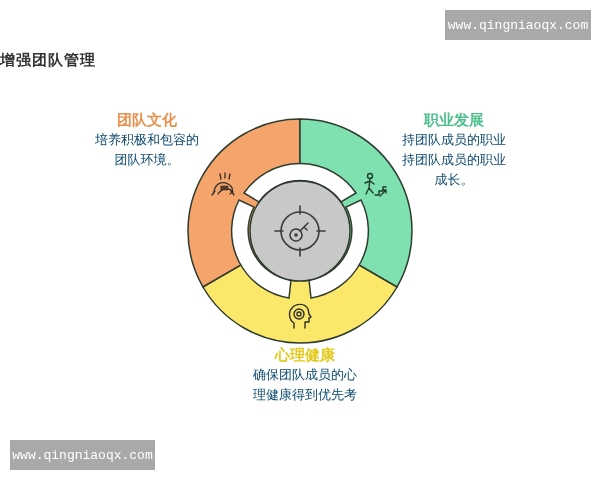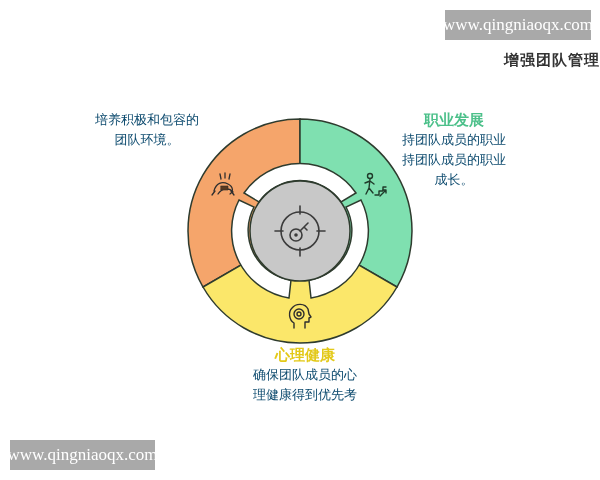--- a/index.html
+++ b/index.html
@@ -1,20 +1,20 @@
 <!DOCTYPE html>
 <html><head>
 <meta charset="utf-8">
 <style>
   html,body{margin:0;padding:0;}
   body{width:600px;height:480px;background:#ffffff;position:relative;overflow:hidden;font-family:"DejaVu Sans","Liberation Sans",sans-serif;}
-  .wm{position:absolute;background:#a9a9a9;color:#ffffff;font-family:Liberation Serif, serif;font-size:17px;display:flex;align-items:center;justify-content:center;}
+  .wm{position:absolute;background:#a9a9a9;color:#ffffff;font-family:Liberation Mono, monospace;font-size:13px;display:flex;align-items:center;justify-content:center;}
   .wm-top{left:445px;top:10px;width:146px;height:30px;}
   .wm-bottom{left:10px;top:440px;width:145px;height:30px;}
-  .title{position:absolute;left:0;width:600px;top:51px;text-align:right;font-size:15px;font-weight:bold;color:#333333;letter-spacing:1px;}
+  .title{position:absolute;left:0;width:600px;top:51px;text-align:left;font-size:15px;font-weight:bold;color:#333333;letter-spacing:1px;}
   .block{position:absolute;text-align:center;}
   .block .head{font-weight:bold;font-size:15px;line-height:20px;}
   .block .desc{font-size:13px;line-height:20px;color:#0c4a6e;}
   .b-left{left:72px;top:110px;width:150px;}
   .b-right{left:380px;top:110px;width:130px;margin-left:9px;}
   .b-bottom{left:225px;top:345px;width:160px;}
   .diagram{position:absolute;left:0;top:0;width:600px;height:480px;}
 </style>
 </head>
 <body>
@@ -69,20 +69,21 @@
   </g>
 
   <g fill="none" stroke="#2e2e2e" stroke-width="1.4" stroke-linecap="round" stroke-linejoin="round">
     <path d="M294,328 L294,323 C289,320 288,312 292,308 C296,303 305,303 308,309 L309,314 L311,317 L309,318 L309,322 L305,322 L305,328"></path>
     <circle cx="299" cy="314" r="2"></circle>
     <circle cx="299" cy="314" r="5"></circle>
   </g>
 </svg>
 
 <div class="block b-left">
+  <div class="head" style="color:#e8914f">团队文化</div>
   <div class="desc">培养积极和包容的</div>
   <div class="desc">团队环境。</div>
 </div>
 
 <div class="block b-right">
   <div class="head" style="color:#4cc08a">职业发展</div>
   <div class="desc">持团队成员的职业</div>
   <div class="desc">持团队成员的职业</div>
   <div class="desc">成长。</div>
 </div>

